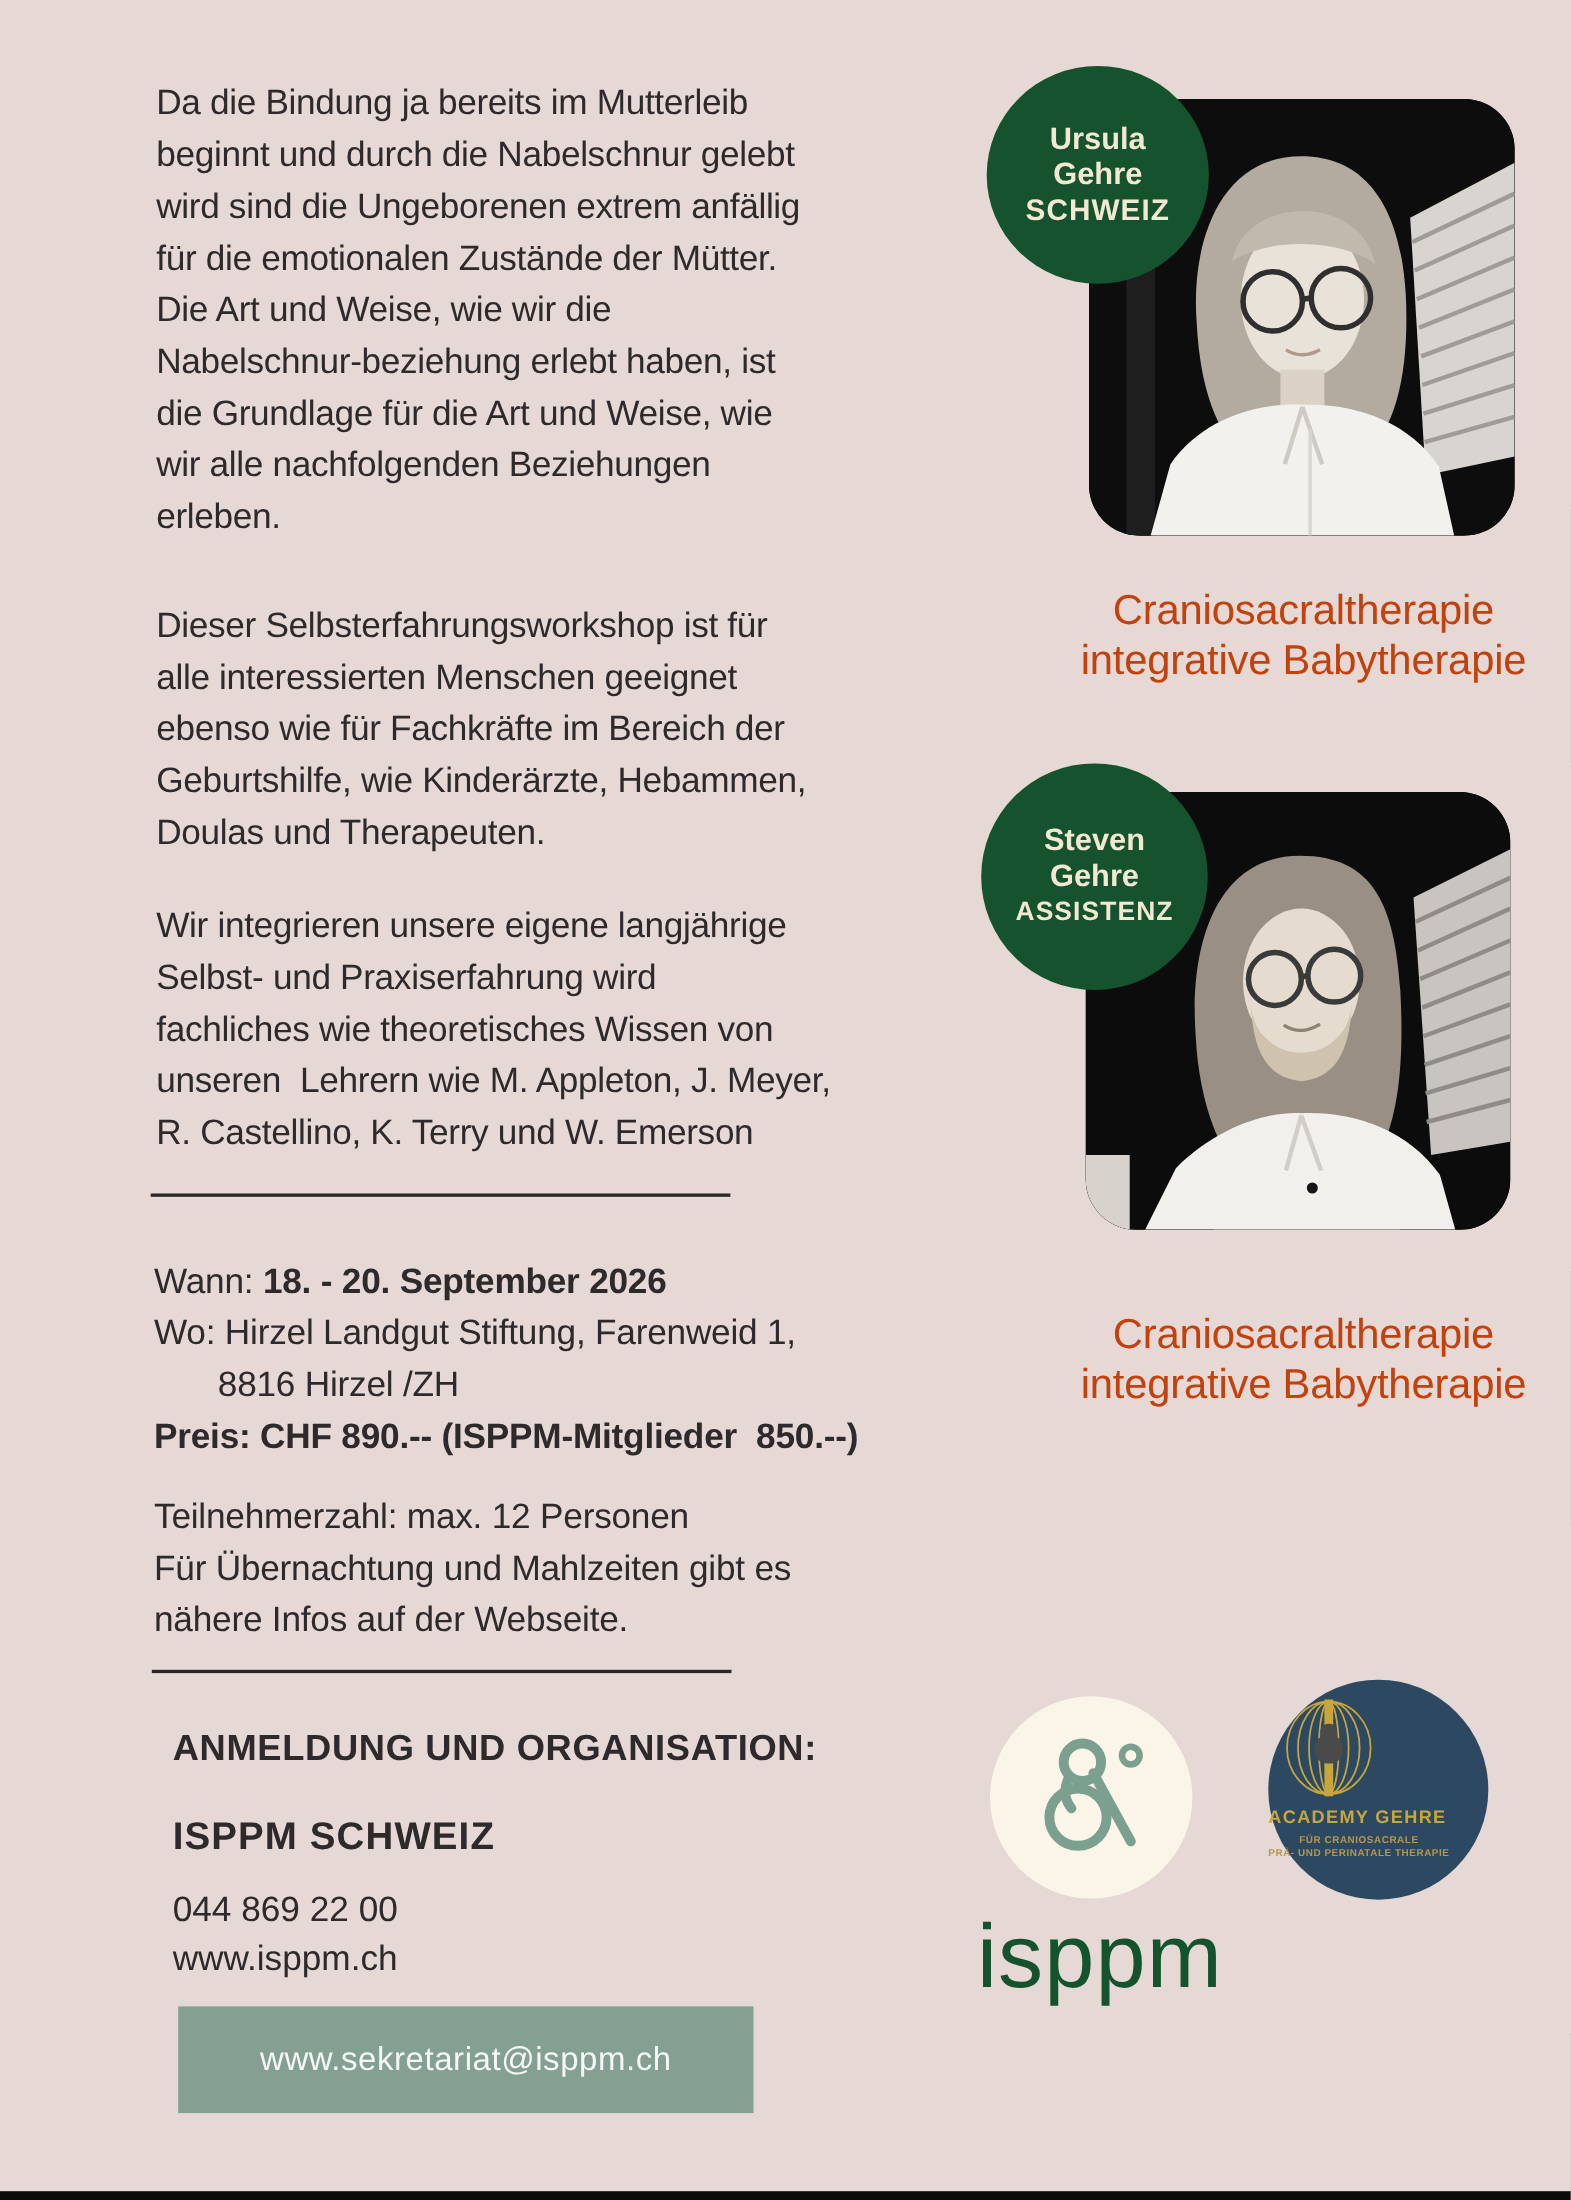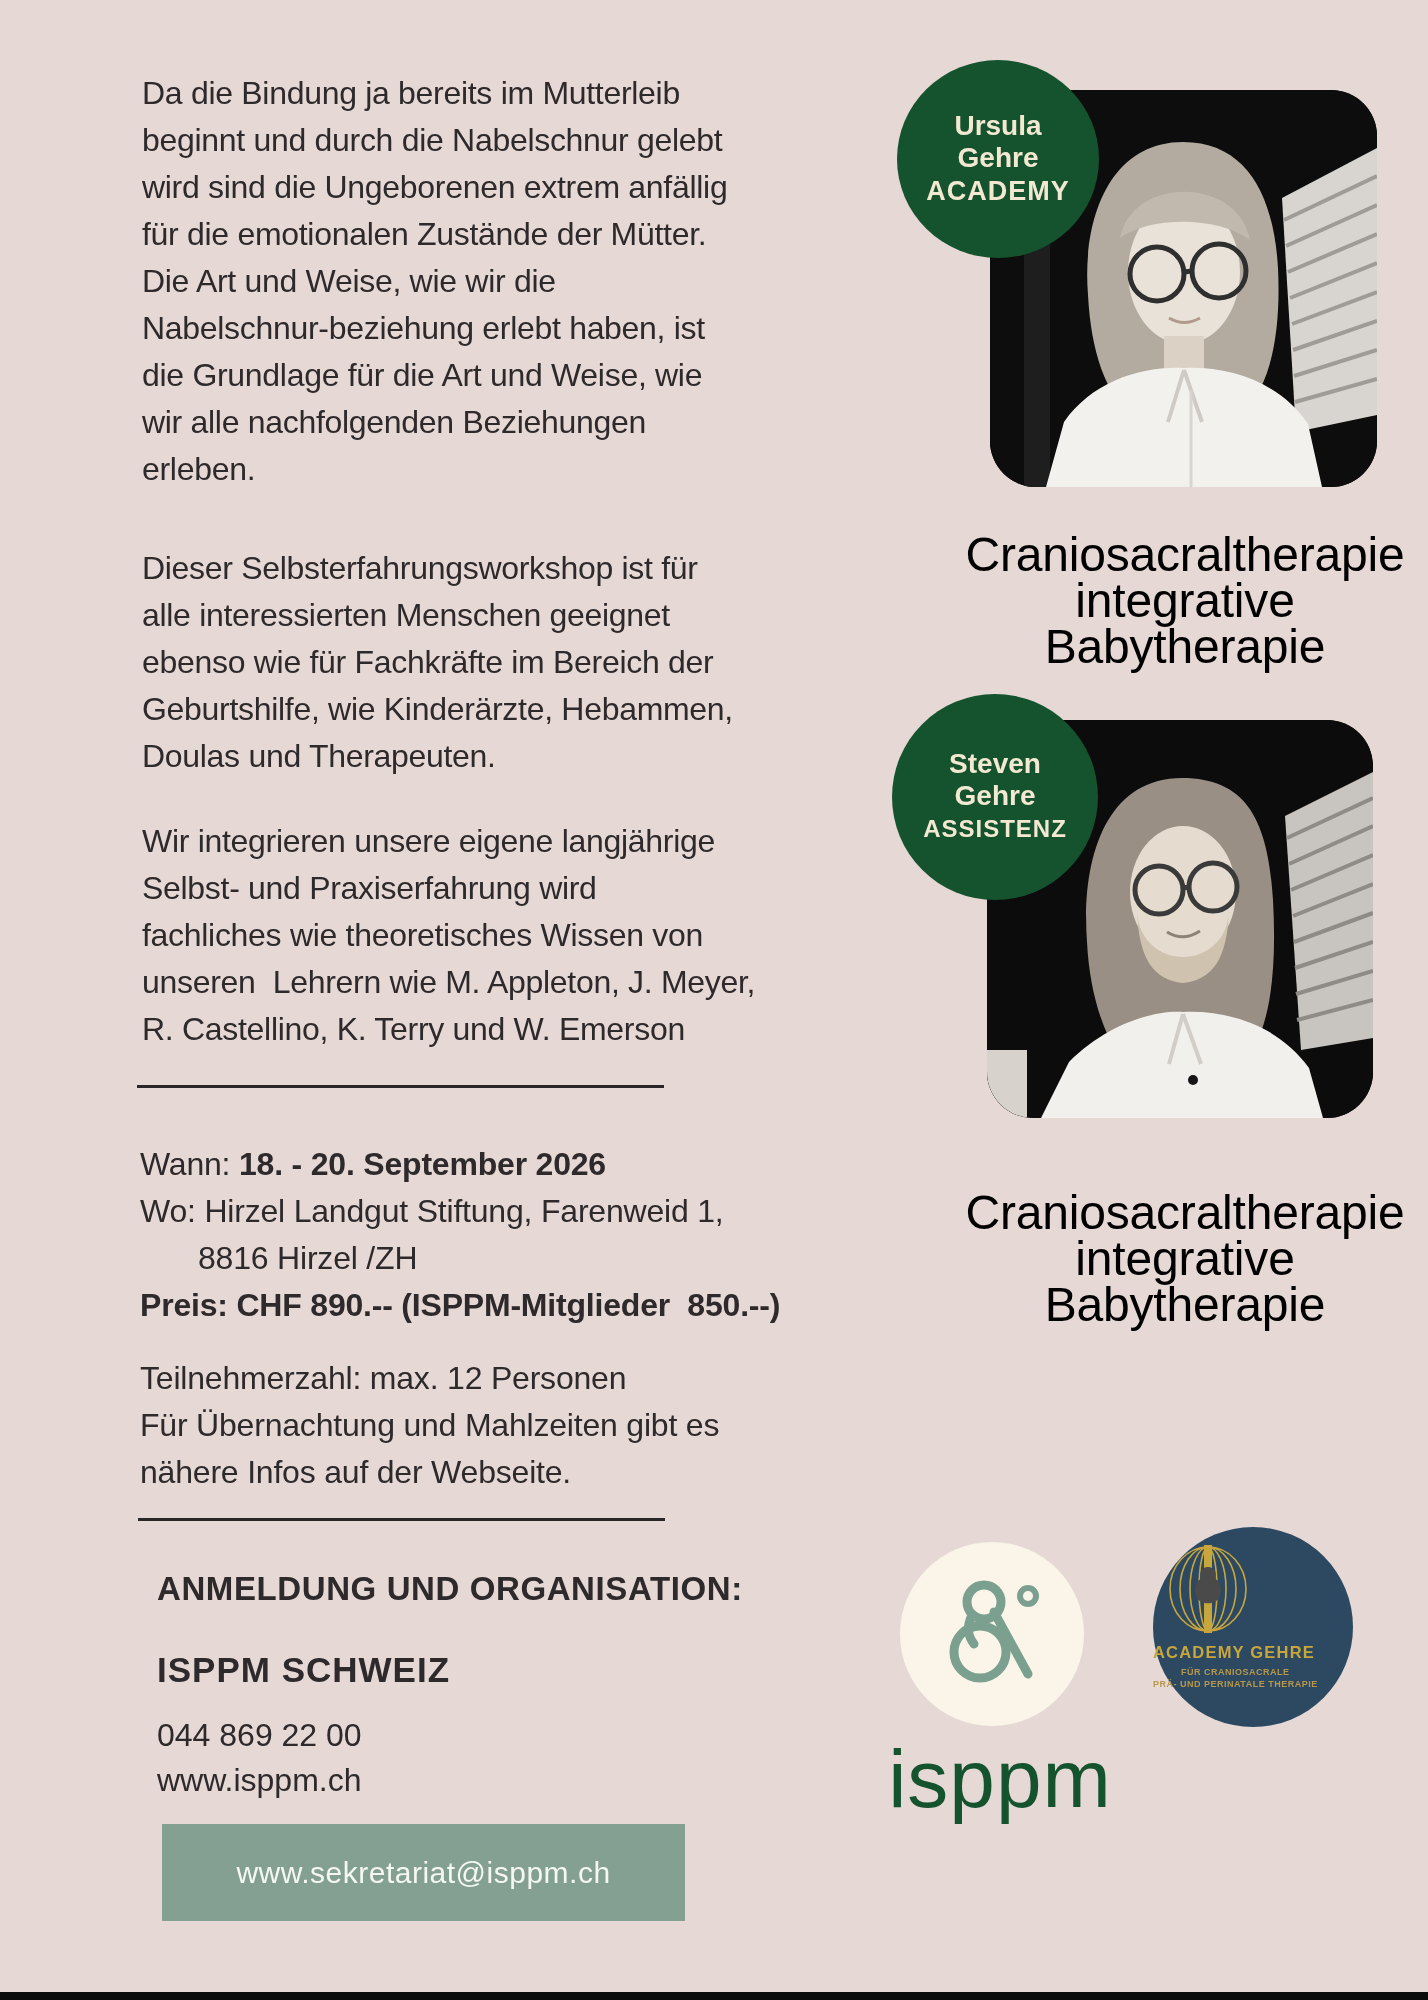--- a/index.html
+++ b/index.html
@@ -33,22 +33,22 @@
     overflow:hidden;border-radius:46px;background:#0d0d0d;
   }
   .badge{
     border-radius:50%;background:#14532d;
     display:flex;flex-direction:column;align-items:center;justify-content:center;
     text-align:center;color:#f3e9d3;z-index:5;
   }
   .badge .bname{font-size:28px;font-weight:bold;line-height:32px;}
   .badge .brole{font-size:27px;font-weight:bold;line-height:34px;letter-spacing:1px;}
   .caption{
-    width:456px;text-align:center;font-size:48px;line-height:46px;
-    color:#000000;white-space:pre-line;letter-spacing:-0.2px;
+    width:456px;text-align:center;font-size:38px;line-height:46px;
+    color:#c2410c;white-space:pre-line;letter-spacing:-0.2px;
   }
   
   .cream-circle{
     left:900px;top:1542px;width:184px;height:184px;border-radius:50%;
     background:#fbf5e9;display:flex;align-items:center;justify-content:center;
   }
   .wordmark{
     left:830px;top:1733px;width:340px;text-align:center;
     font-size:82px;line-height:92px;color:#14532d;letter-spacing:1px;
   }
@@ -106,21 +106,21 @@
   <div class="abs org-heading" style="top:1570px;">ANMELDUNG UND ORGANISATION:</div>
   <div class="abs org-name" style="top:1650px;">ISPPM SCHWEIZ</div>
   <div class="abs org-contact" style="top:1712px;">044 869 22 00</div>
   <div class="abs org-contact" style="top:1757px;">www.isppm.ch</div>
 
   <button class="abs email-btn">www.sekretariat@isppm.ch</button>
 
   <div class="abs badge" style="left:897px;top:60px;width:202px;height:198px;">
     <span class="bname">Ursula</span>
     <span class="bname">Gehre</span>
-    <span class="brole">ACADEMY</span>
+    <span class="brole">SCHWEIZ</span>
   </div>
 
   <div class="abs photo" style="left:990px;top:90px;width:387px;height:397px;">
     <svg width="387" height="397" viewBox="0 0 387 397" xmlns="http://www.w3.org/2000/svg">
       <rect width="387" height="397" fill="#0d0d0d"></rect>
       <rect x="34" y="0" width="26" height="397" fill="#1f1e1e"></rect>
       <polygon points="292,108 387,58 387,325 306,342" fill="#d8d5d1"></polygon>
       <g stroke="#9f9c98" stroke-width="4">
         <line x1="294" y1="130" x2="387" y2="86"></line>
         <line x1="296" y1="156" x2="387" y2="115"></line>

